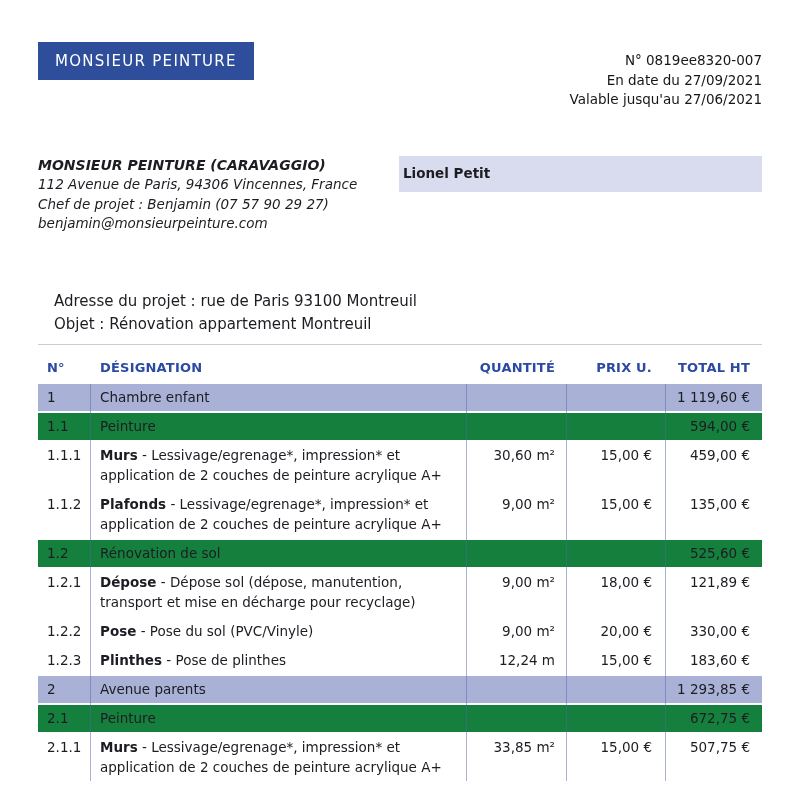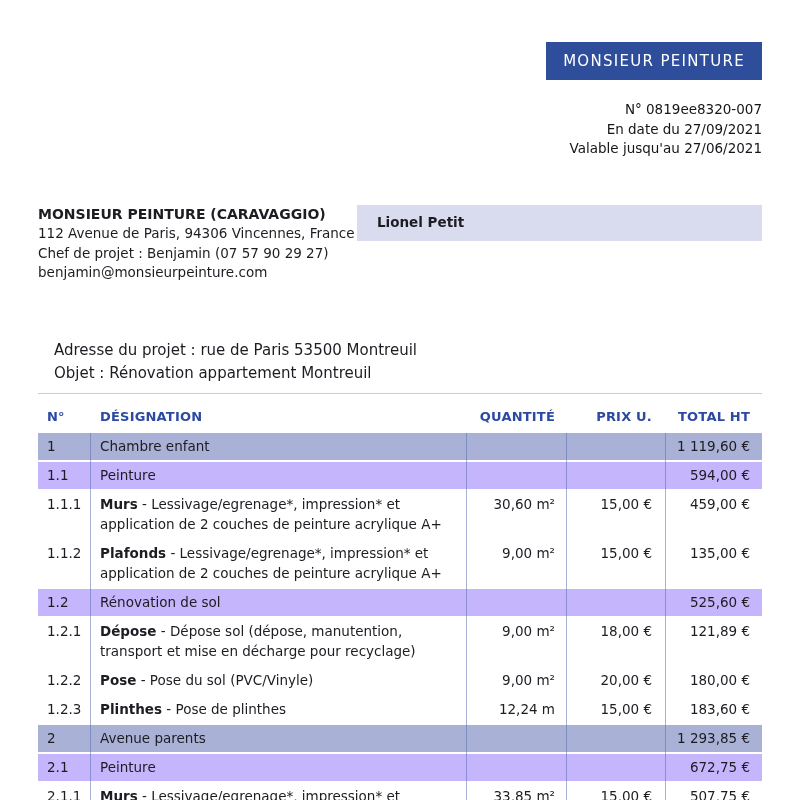--- a/index.html
+++ b/index.html
@@ -16,65 +16,65 @@
     box-sizing: border-box;
     width: 800px;
     height: 800px;
     padding: 42px 38px 0 38px;
   }
 
   
   .top-row {
     display: flex;
     justify-content: space-between;
-    align-items: flex-end;
-    flex-direction: column;
+    align-items: flex-start;
   }
   .brand-logo {
     background: #2e4e9c;
     color: #ffffff;
     padding: 10px 17px;
     font-size: 15px;
     font-weight: 500;
     letter-spacing: 1.3px;
     white-space: nowrap;
   }
   .devis-block { text-align: right; }
   .devis-title {
     font-size: 41px;
     font-weight: 300;
     color: #243e72;
     letter-spacing: 1.5px;
     line-height: 1.05;
   }
   .devis-meta {
-    margin-top: 20px;
+    margin-top: 9px;
     font-size: 13.5px;
     line-height: 19.5px;
     color: #15151a;
   }
 
   
   .parties-row {
     display: flex;
     justify-content: space-between;
     align-items: flex-start;
     margin-top: 46px;
   }
   .company-block {
     flex: 1;
     font-size: 13.5px;
     line-height: 19.5px;
+    font-style: italic;
   }
   .company-name { font-size: 14px; font-weight: bold; }
   .client-box {
     box-sizing: border-box;
-    width: 405px;
+    width: 363px;
     background: #d9dcee;
-    padding: 8px 12px 9px 20px;
+    padding: 8px 12px 9px 4px;
     font-size: 13.5px;
     line-height: 19.5px;
   }
   .client-name { font-weight: bold; }
 
   
   .project-block {
     margin-top: 56px;
     margin-left: 16px;
     font-size: 15px;
@@ -107,21 +107,21 @@
     display: flex;
     align-items: flex-start;
     margin-bottom: 2px;
     min-height: 27px;
     box-sizing: border-box;
     padding: 3px 0 4px 0;
     font-size: 13.5px;
     line-height: 20px;
   }
   .t-row.lvl1 { background: #a9b2d6; }
-  .t-row.lvl2 { background: #c4b5fd; }
+  .t-row.lvl2 { background: #15803d; }
   .c-num  { box-sizing: border-box; width: 52px;  padding-left: 9px; flex: none; }
   .c-des  { box-sizing: border-box; width: 376px; padding-left: 10px; padding-right: 14px; flex: none; }
   .c-qty  { box-sizing: border-box; width: 100px; padding-right: 11px; text-align: right; flex: none; white-space: nowrap; }
   .c-prix { box-sizing: border-box; width: 99px;  padding-right: 13px; text-align: right; flex: none; white-space: nowrap; }
   .c-tot  { box-sizing: border-box; width: 93px;  padding-right: 8px;  text-align: right; flex: none; white-space: nowrap; }
   .lead { font-weight: bold; }
 </style>
 </head>
 <body>
 
@@ -144,21 +144,21 @@
       <div>112 Avenue de Paris, 94306 Vincennes, France</div>
       <div>Chef de projet : Benjamin (07 57 90 29 27)</div>
       <div>benjamin@monsieurpeinture.com</div>
     </div>
     <div class="client-box">
       <div class="client-name">Lionel Petit</div>
     </div>
   </div>
 
   <div class="project-block">
-    <div>Adresse du projet : rue de Paris 53500 Montreuil</div>
+    <div>Adresse du projet : rue de Paris 93100 Montreuil</div>
     <div>Objet : Rénovation appartement Montreuil</div>
   </div>
 
   <div class="quote-table">
     <div class="t-head">
       <div class="c-num">N°</div>
       <div class="c-des">DÉSIGNATION</div>
       <div class="c-qty">QUANTITÉ</div>
       <div class="c-prix">PRIX U.</div>
       <div class="c-tot">TOTAL HT</div>
@@ -208,21 +208,21 @@
           <div class="c-des"><span class="lead">Dépose</span> - Dépose sol (dépose, manutention, transport et mise en décharge pour recyclage)</div>
           <div class="c-qty">9,00 m²</div>
           <div class="c-prix">18,00 €</div>
           <div class="c-tot">121,89 €</div>
         </div>
         <div class="t-row item">
           <div class="c-num">1.2.2</div>
           <div class="c-des"><span class="lead">Pose</span> - Pose du sol (PVC/Vinyle)</div>
           <div class="c-qty">9,00 m²</div>
           <div class="c-prix">20,00 €</div>
-          <div class="c-tot">180,00 €</div>
+          <div class="c-tot">330,00 €</div>
         </div>
         <div class="t-row item">
           <div class="c-num">1.2.3</div>
           <div class="c-des"><span class="lead">Plinthes</span> - Pose de plinthes</div>
           <div class="c-qty">12,24 m</div>
           <div class="c-prix">15,00 €</div>
           <div class="c-tot">183,60 €</div>
         </div>
         <div class="t-row lvl1">
           <div class="c-num">2</div>

